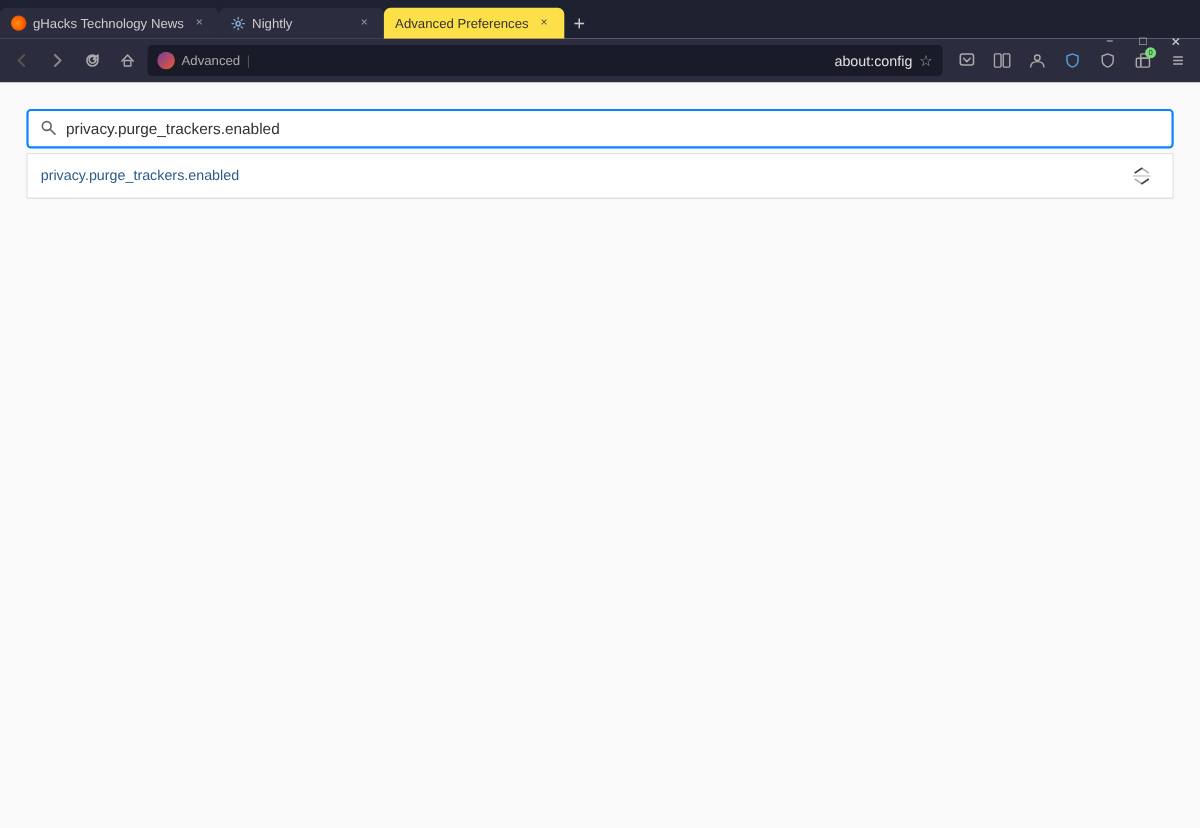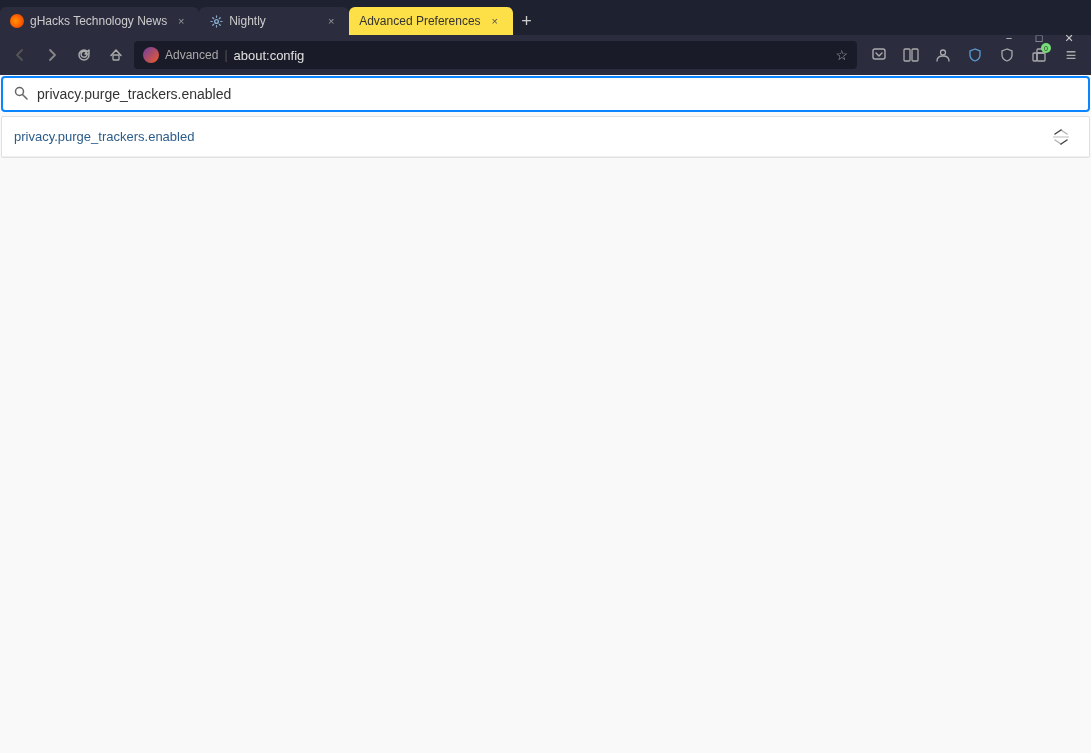--- a/index.html
+++ b/index.html
@@ -143,20 +143,21 @@
       color: #555;
       font-size: 12px;
     }
     .url-text {
       color: #e0e0e0;
       font-size: 13px;
       flex: 1;
       background: transparent;
       border: none;
       outline: none;
+      text-align: right;
     }
     .star-btn {
       color: #aaa;
       font-size: 14px;
       cursor: pointer;
     }
     .toolbar-icons {
       display: flex;
       align-items: center;
       gap: 4px;
@@ -193,21 +194,21 @@
       font-size: 7px;
       display: flex;
       align-items: center;
       justify-content: center;
       color: #333;
     }
 
     
     .content {
       background: #f9f9f9;
-      padding: 1px;
+      padding: 24px;
       height: calc(753px - 35px - 40px);
     }
 
     
     .search-container {
       display: flex;
       align-items: center;
       background: white;
       border: 2px solid #0a84ff;
       border-radius: 4px;

